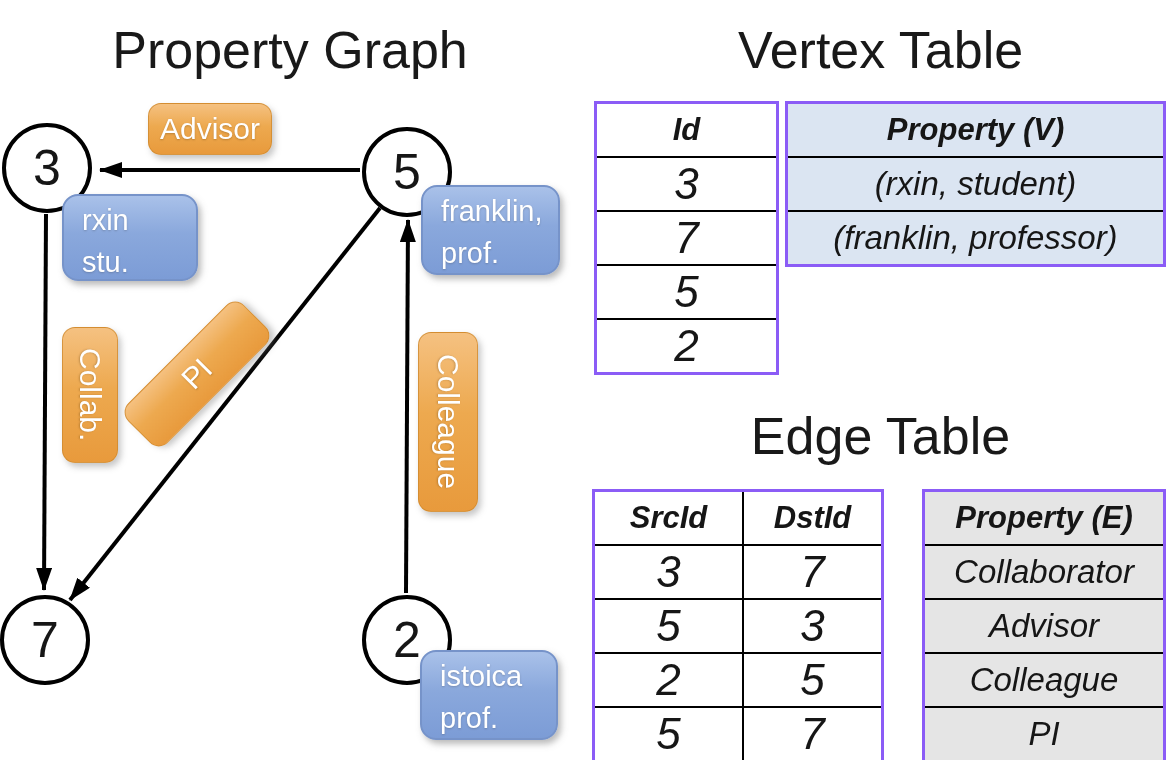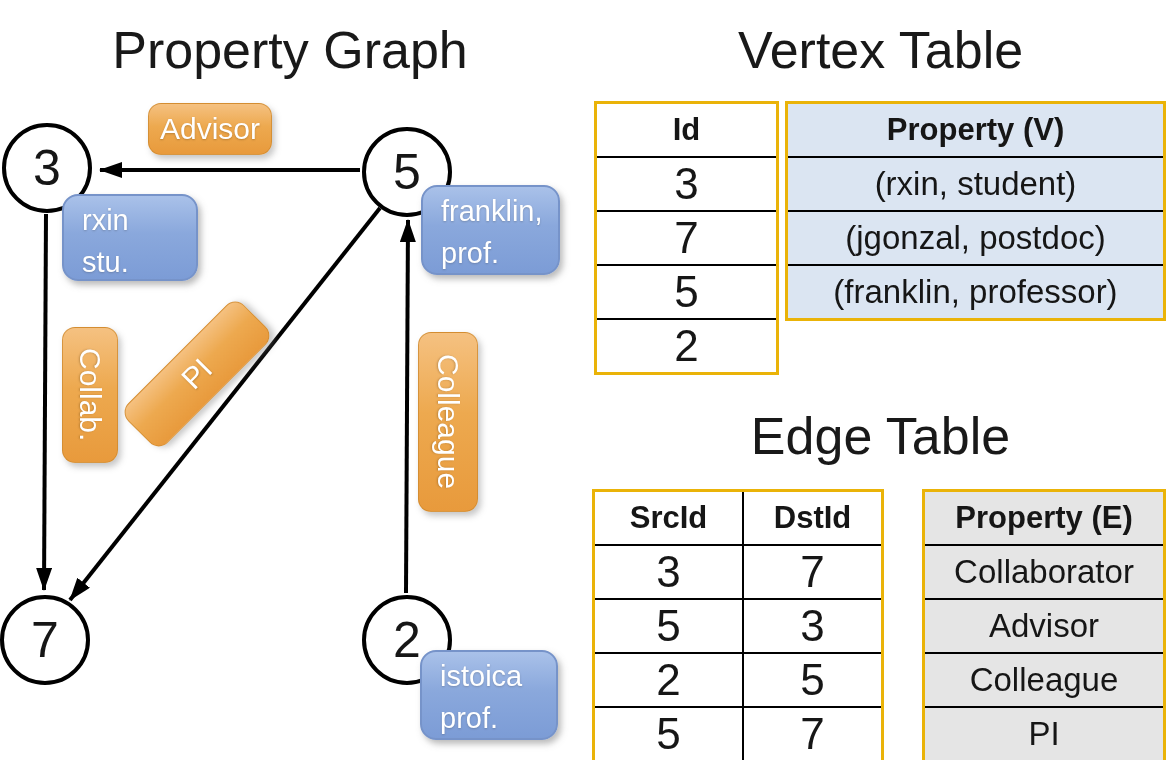--- a/index.html
+++ b/index.html
@@ -35,21 +35,21 @@
   }
   .elabel.vertical{writing-mode:vertical-rl;}
   .elabel.tilted{transform:rotate(-45deg);}
   
   .sub{border-collapse:collapse;position:absolute;table-layout:fixed;box-sizing:border-box;}
   .sub th,.sub td{
     border:0;text-align:center;vertical-align:middle;padding:0;height:52px;
     border-top:2px solid #000;overflow:hidden;white-space:nowrap;
   }
   .sub tr:first-child th{border-top:0;}
-  .sub{border:3px solid #eab308;}
+  .sub{border:3px solid #8b5cf6;font-style:italic;}
   .sub th{font-size:31px;font-weight:bold;}
   .sub td.num{font-size:44px;font-weight:300;}
   .sub td.txt{font-size:33px;font-weight:300;}
   .bluefill th,.bluefill td{background:#dbe5f2;margin-left:8px;}
   .orangefill th,.orangefill td{background:#e5e5e5;}
 </style>
 </head>
 <body>
 
 <div class="canvas">
@@ -123,23 +123,20 @@
 
   <table class="sub bluefill" style="left:785px;top:101px;width:381px;">
     <tbody>
         <tr>
       <th>Property (V)</th>
     </tr>
     <tr>
           <td class="txt">(rxin, student)</td>
         </tr>
     <tr>
-          <td class="txt">(jgonzal, postdoc)</td>
-        </tr>
-    <tr>
           <td class="txt">(franklin, professor)</td>
         </tr>
   </tbody>
     </table>
 
   <h1 class="big-title" style="left:585px;top:400px;width:581px;">Edge Table</h1>
 
   <table class="sub" style="left:592px;top:489px;width:292px;">
     <tbody>
         <tr>

